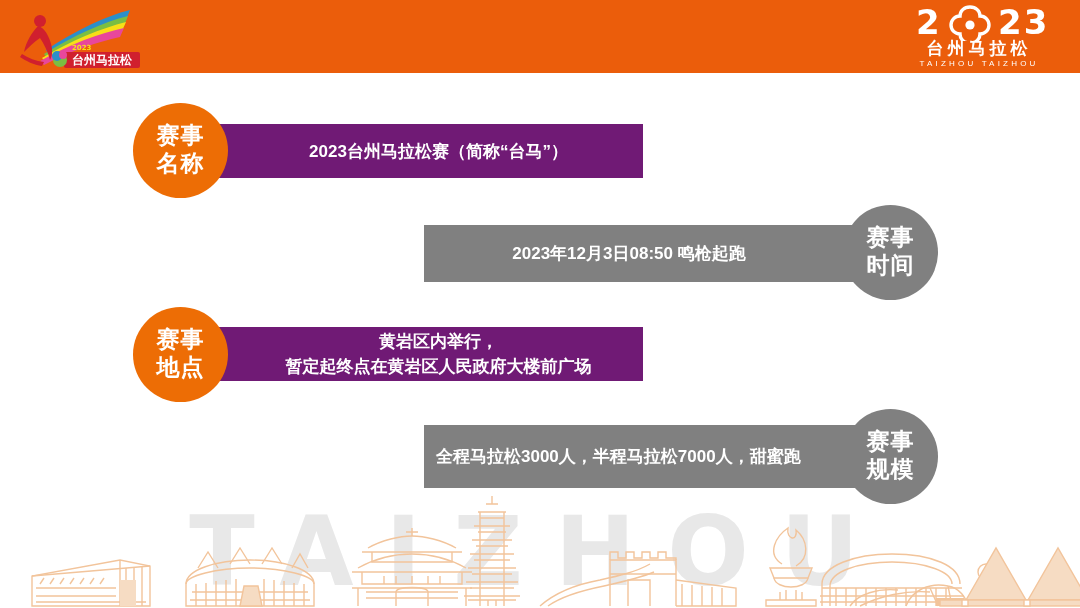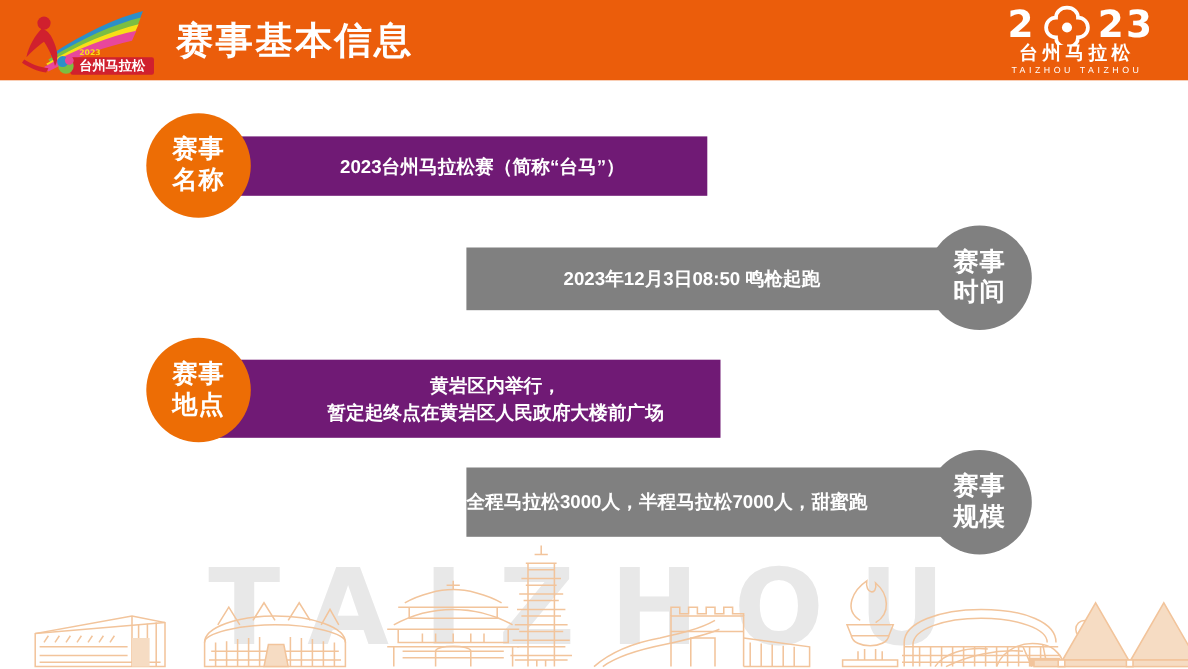--- a/index.html
+++ b/index.html
@@ -149,21 +149,20 @@
 
       <rect x="50" y="48" width="76" height="16" rx="2" fill="#D0202E"></rect>
       <text x="88" y="60" font-size="12" font-weight="bold" fill="#ffffff" text-anchor="middle" font-family="DejaVu Sans, sans-serif">台州马拉松</text>
       <text x="58" y="46" font-size="7" font-weight="bold" fill="#F7E017" font-family="DejaVu Sans, sans-serif">2023</text>
       <circle cx="46" cy="56" r="7" fill="#7BBE42"></circle>
       <circle cx="43" cy="52" r="5" fill="#2C8FC9"></circle>
       <circle cx="49" cy="51" r="4" fill="#E8479B"></circle>
     </svg>
   </div>
 
-  <div class="header-title">赛事基本信息</div>
 
   <div class="logo-right">
     <div class="lr-2023">
       <svg width="178" height="38" viewBox="0 0 178 38" xmlns="http://www.w3.org/2000/svg">
         <text x="26" y="31" font-size="34" font-weight="bold" fill="#ffffff" font-family="DejaVu Sans, sans-serif" letter-spacing="2">2</text>
         <text x="108" y="31" font-size="34" font-weight="bold" fill="#ffffff" font-family="DejaVu Sans, sans-serif" letter-spacing="2">23</text>
 
         <g transform="translate(64,4)">
           <path d="M16 0 C22 0 26 4 26 9 C31 9 35 13 35 18 C35 23 31 27 26 27 C26 32 22 36 16 36 C10 36 6 32 6 27 C1 27 -3 23 -3 18 C-3 13 1 9 6 9 C6 4 10 0 16 0 Z" fill="none" stroke="#ffffff" stroke-width="3.4"></path>
           <circle cx="16" cy="18" r="4.6" fill="#ffffff"></circle>
@@ -189,34 +188,34 @@
   <div class="bar gray" style="left:424px; top:225px; width:466px; height:57px; padding-left:16px; padding-right:72px;">
     <div class="bar-text center">2023年12月3日08:50 鸣枪起跑</div>
   </div>
   <div class="badge gray" style="left:843px; top:205px;">
     <span>赛事</span>
     <span>时间</span>
   </div>
 </div>
 
 <div class="row">
-  <div class="bar orange" style="left:192px; top:327px; width:463px; height:71px; padding-left:70px; padding-right:16px;">
+  <div class="bar orange" style="left:180px; top:327px; width:463px; height:54px; padding-left:70px; padding-right:16px;">
     <div class="bar-text center">
       <span class="line2">黄岩区内举行，</span>
       <span class="line2">暂定起终点在黄岩区人民政府大楼前广场</span>
     </div>
   </div>
   <div class="badge orange" style="left:133px; top:307px;">
     <span>赛事</span>
     <span>地点</span>
   </div>
 </div>
 
 <div class="row">
-  <div class="bar gray" style="left:424px; top:425px; width:466px; height:63px; padding-right:76px;">
+  <div class="bar gray" style="left:424px; top:425px; width:466px; height:63px; padding-left:12px; padding-right:76px;">
     <div class="bar-text left">
       <span class="line2">全程马拉松3000人，半程马拉松7000人，甜蜜跑</span>
     </div>
   </div>
   <div class="badge gray" style="left:843px; top:409px;">
     <span>赛事</span>
     <span>规模</span>
   </div>
 </div>
 

